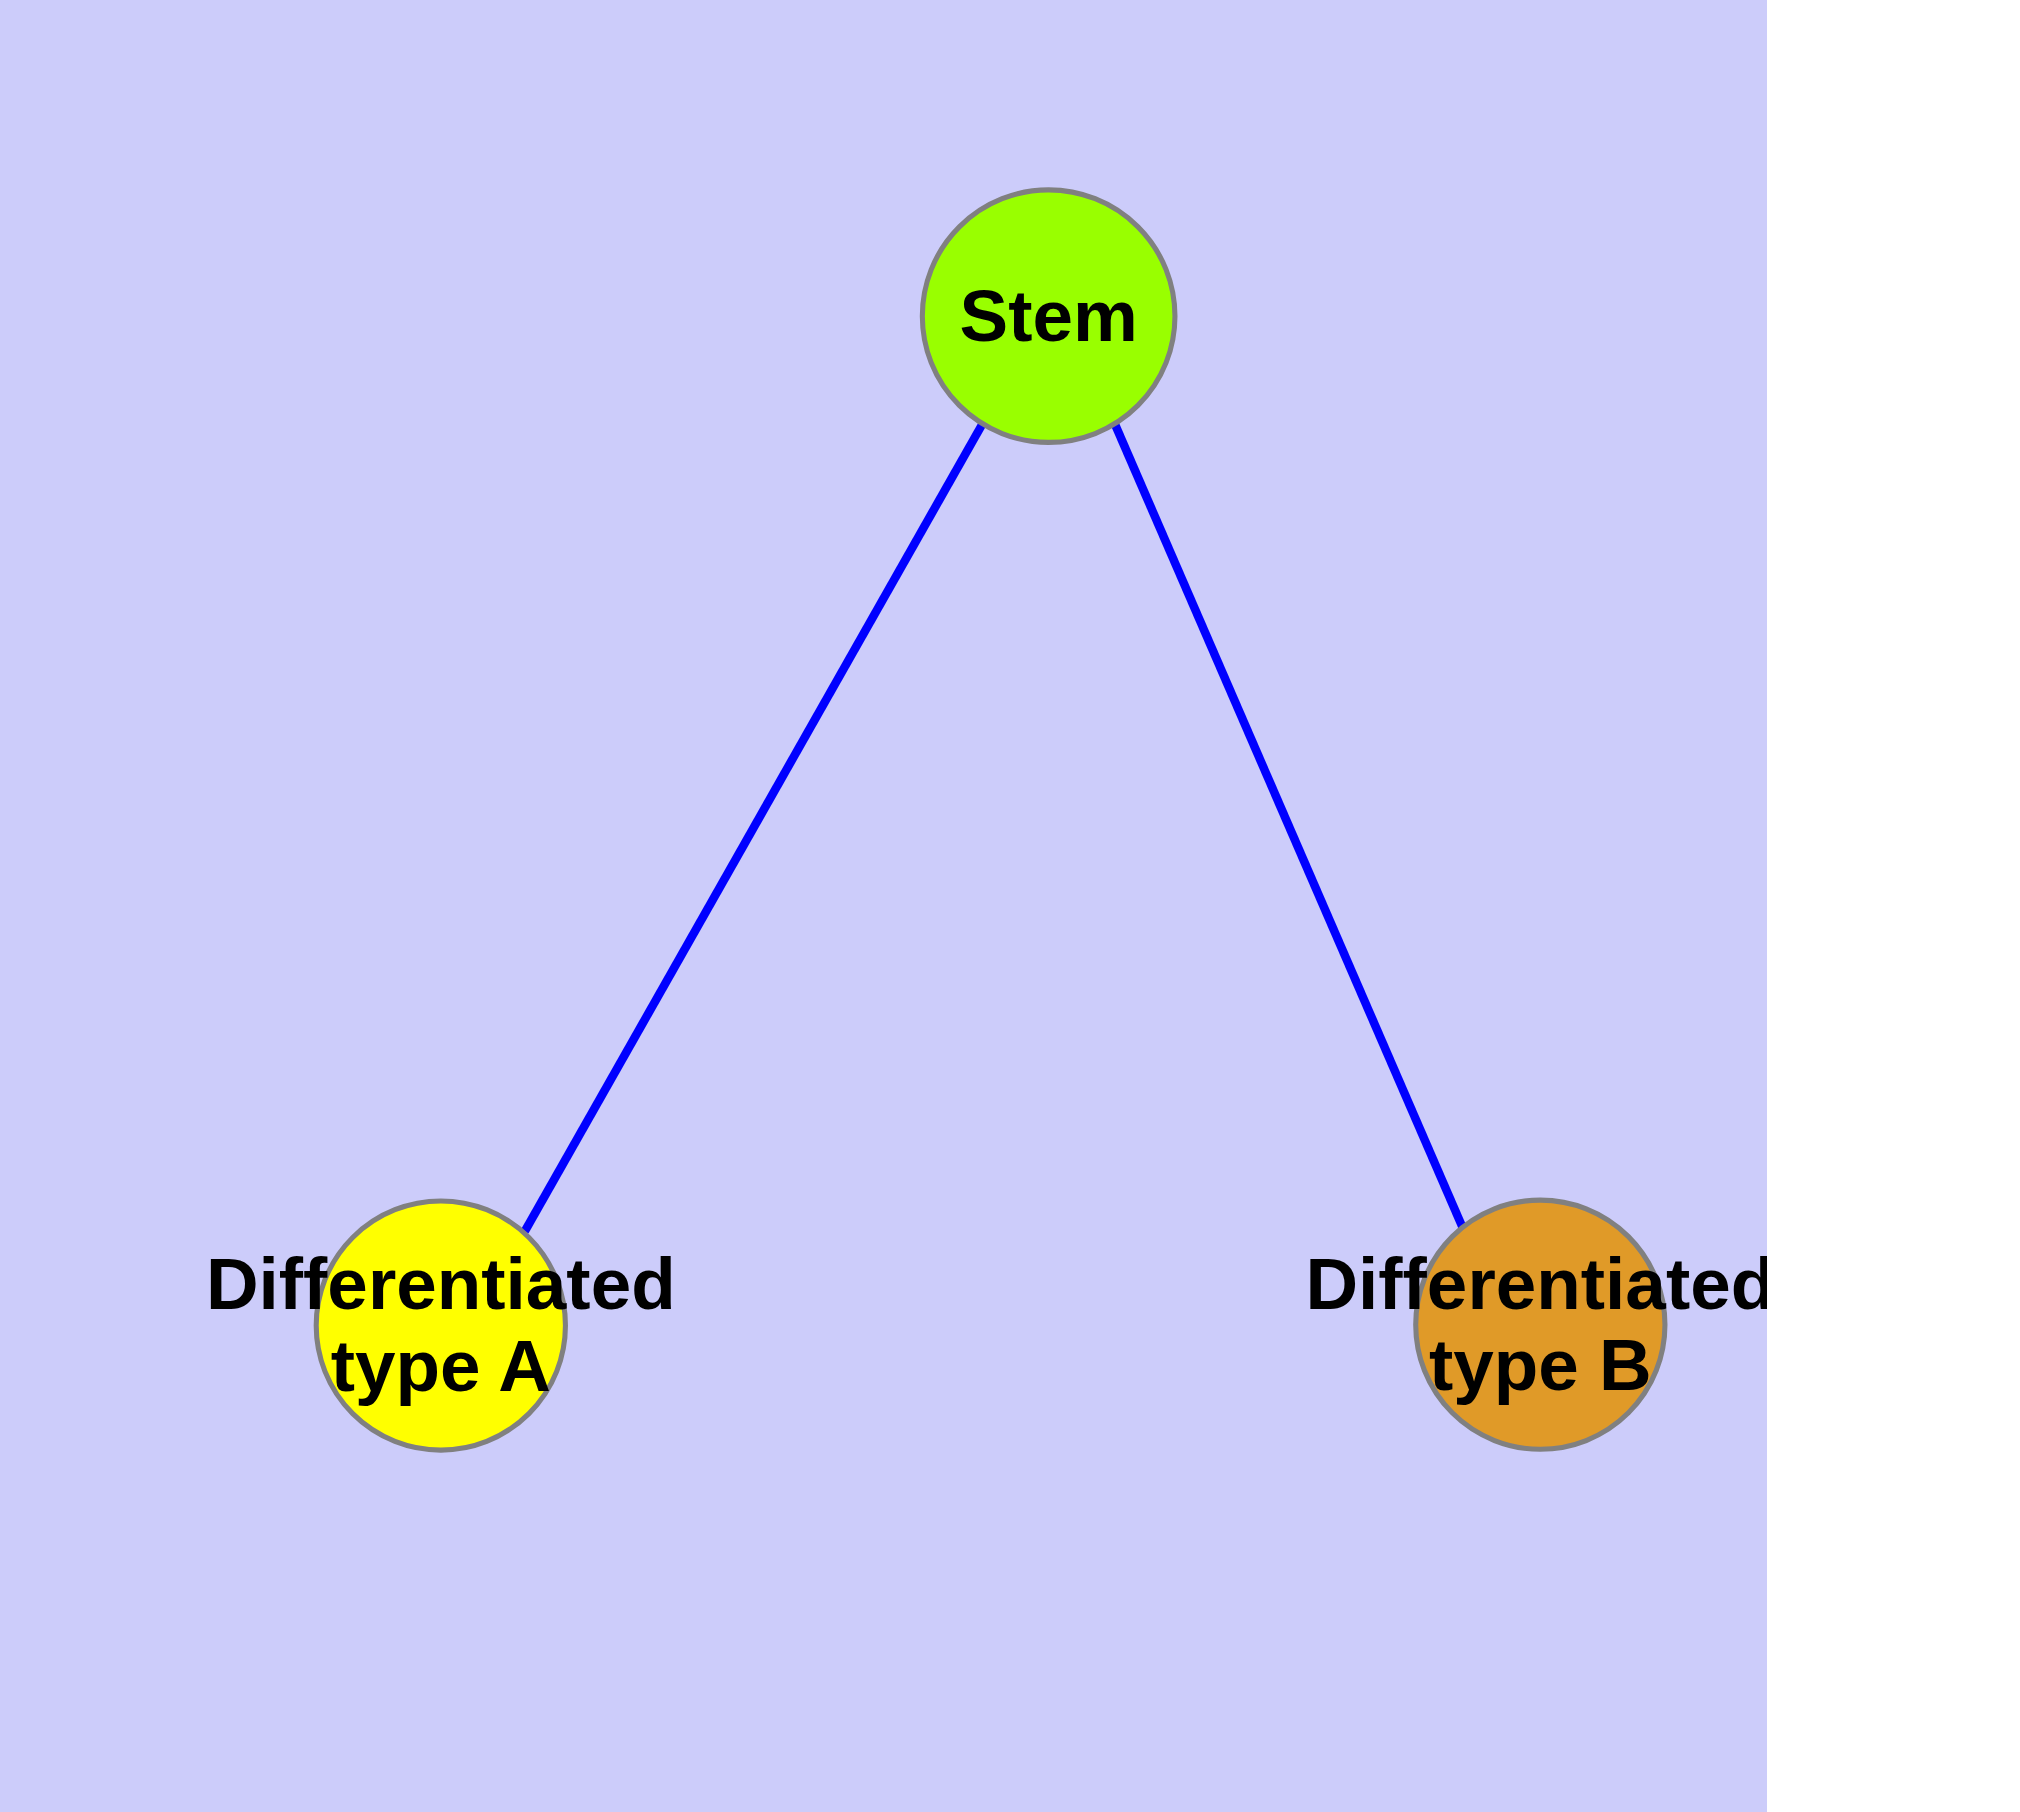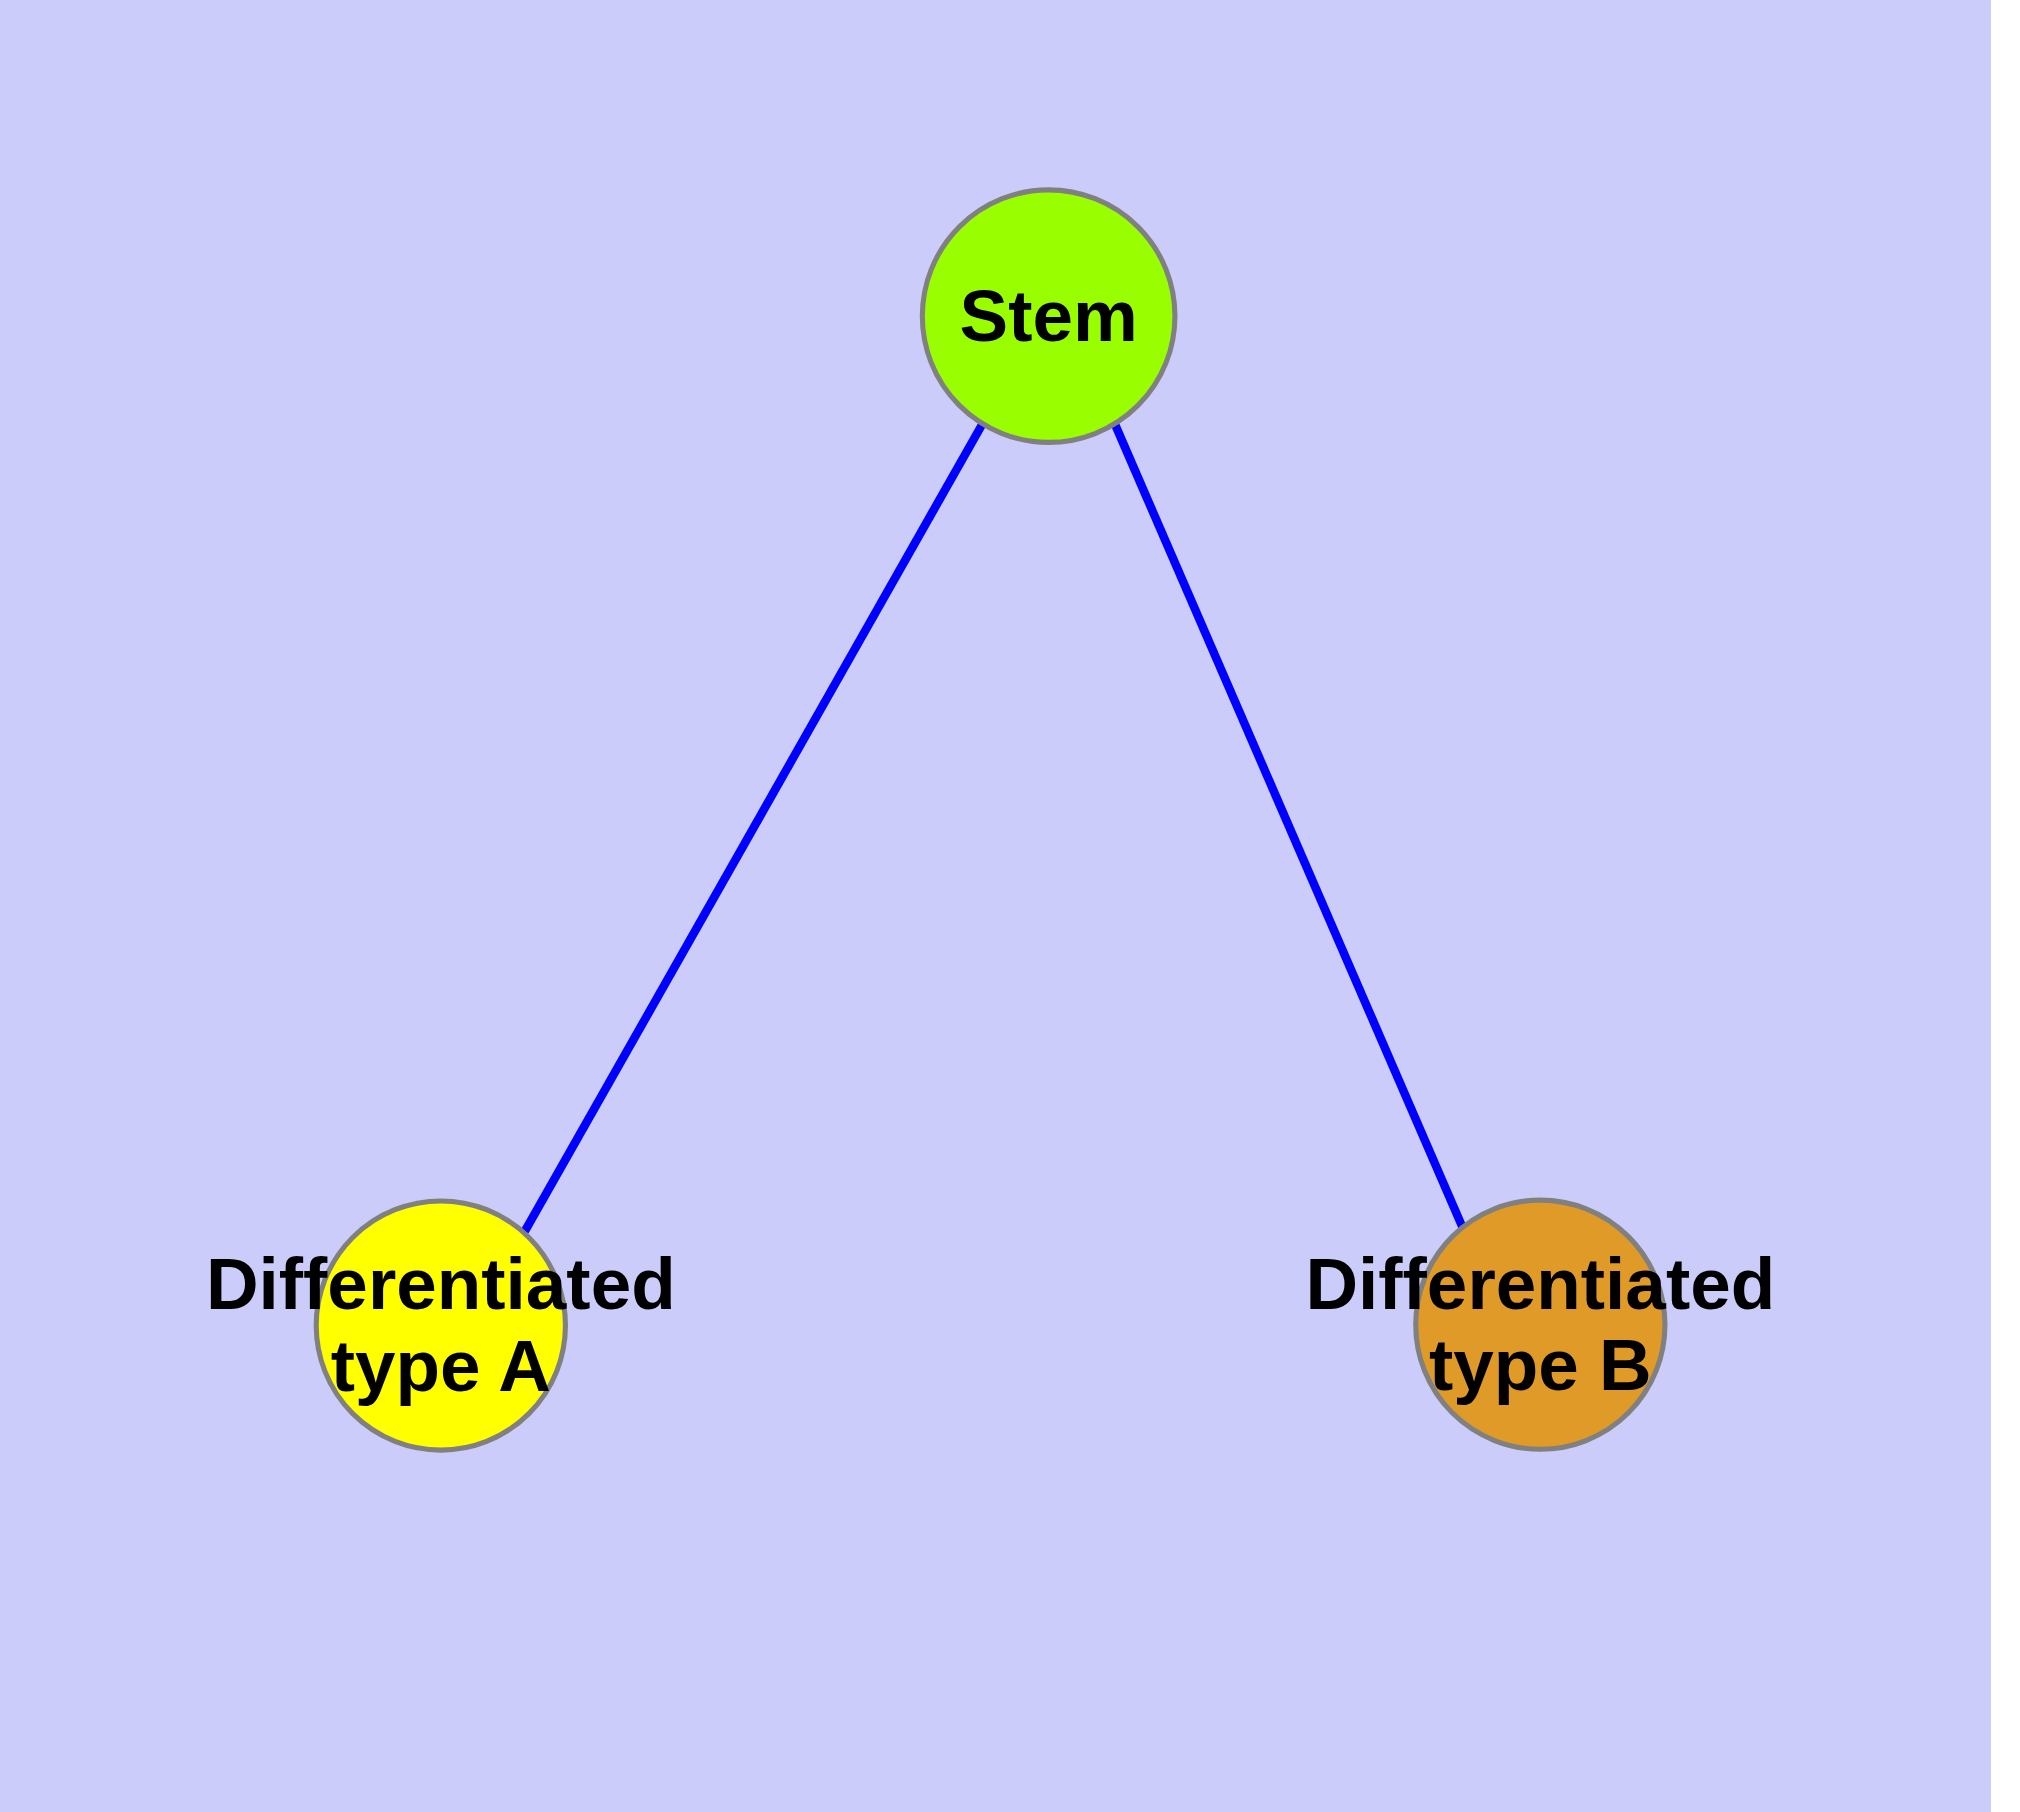--- a/index.html
+++ b/index.html
@@ -33,21 +33,21 @@
     stroke: #808080;
   }
   .graph-edge {
     stroke: #0000FF;
     stroke-linecap: butt;
   }
 </style>
 </head>
 <body>
 
-<div id="canvas" style="width: 1991px; height: 1812px;">
+<div id="canvas" style="width: 1767px; height: 1812px;">
   <svg id="graph-svg" viewBox="0 0 2384 2138" preserveAspectRatio="none" xmlns="http://www.w3.org/2000/svg" style="width: 2021px; height: 1812px;">
 
     <rect id="bg-rect" x="0" y="0" width="2384" height="2138" fill="#CCCCFA"></rect>
 
     <g id="edges-layer">
         <line class="graph-edge" x1="1159" y1="500" x2="619" y2="1453" stroke="#0000FF" stroke-width="10"></line>
         <line class="graph-edge" x1="1315" y1="500" x2="1726" y2="1450" stroke="#0000FF" stroke-width="10"></line>
       </g>
     <g id="nodes-layer">
         <circle class="node-circle" cx="1237" cy="373" r="149" fill="#99FF00" stroke="#808080" stroke-width="6"></circle>

